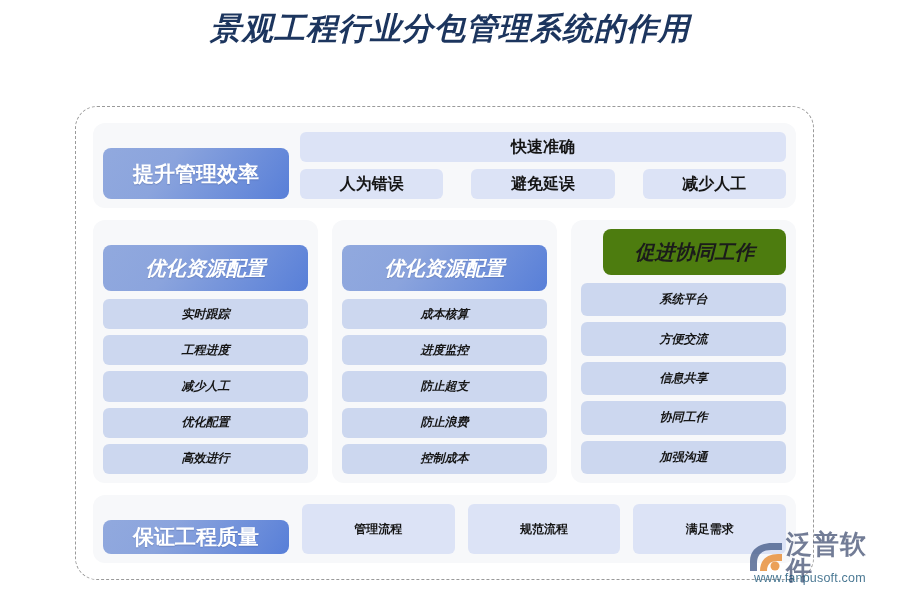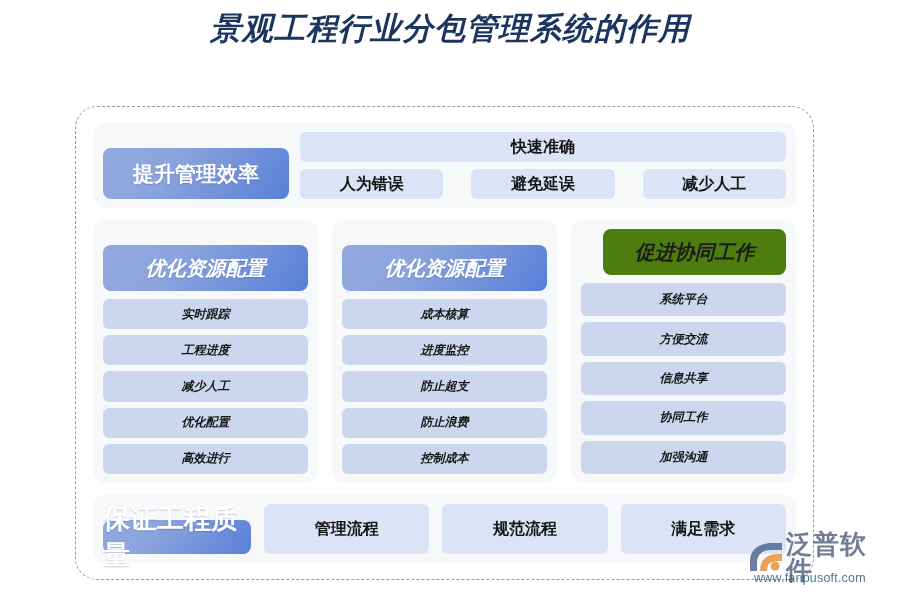--- a/index.html
+++ b/index.html
@@ -169,27 +169,27 @@
   
   .row3 {
     margin-top: 12px;
     height: 68px;
     flex: none;
     display: flex;
     padding: 9px 10px;
     gap: 13px;
   }
   .row3 .hdr-blue {
-    width: 148px;
-    flex: none;
-    font-size: 27px;
+    width: 186px;
+    flex: none;
+    font-size: 21px;
   }
   .row3 .chip {
     flex: 1;
-    font-size: 16px;
+    font-size: 12px;
   }
 
   
   .logo {
     position: absolute;
     right: 12px;
     bottom: 8px;
     width: 140px;
     height: 52px;
   }

